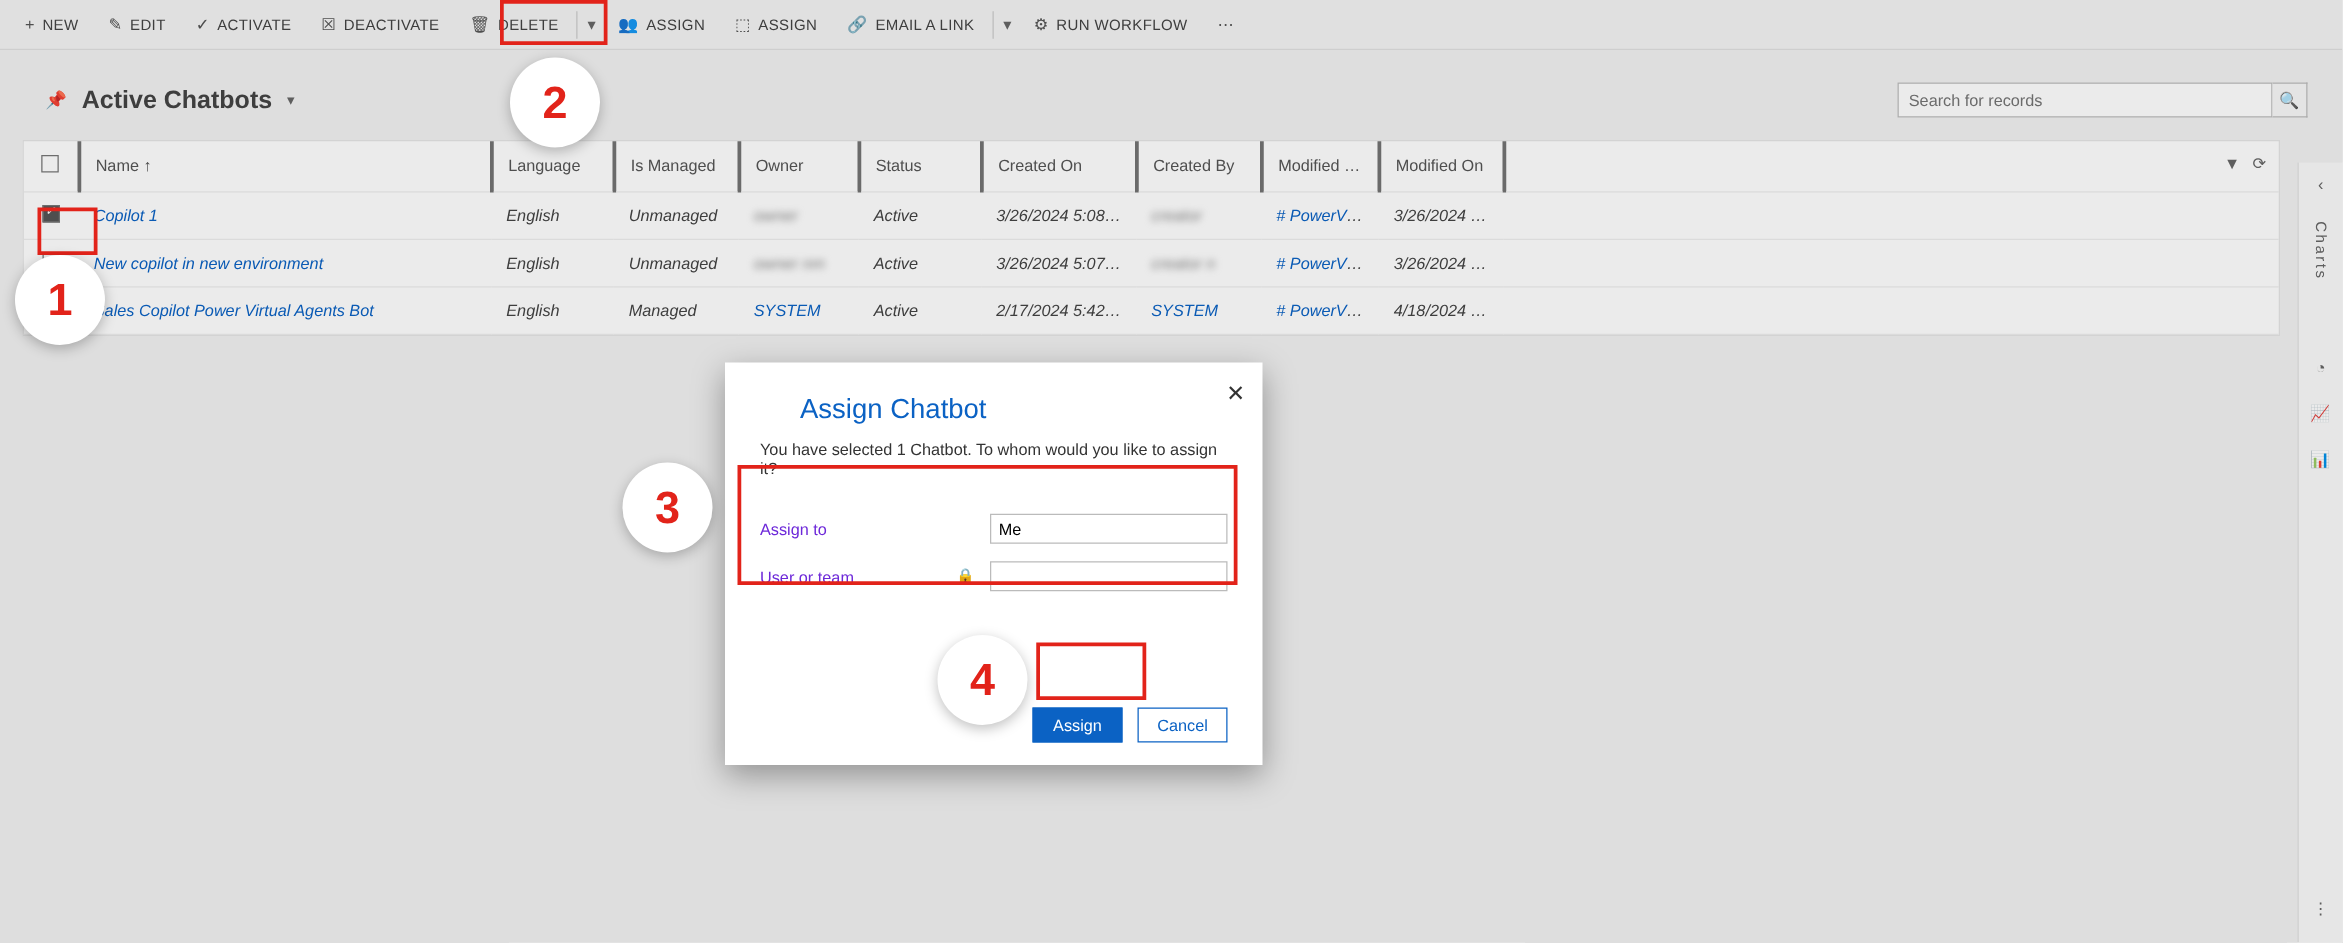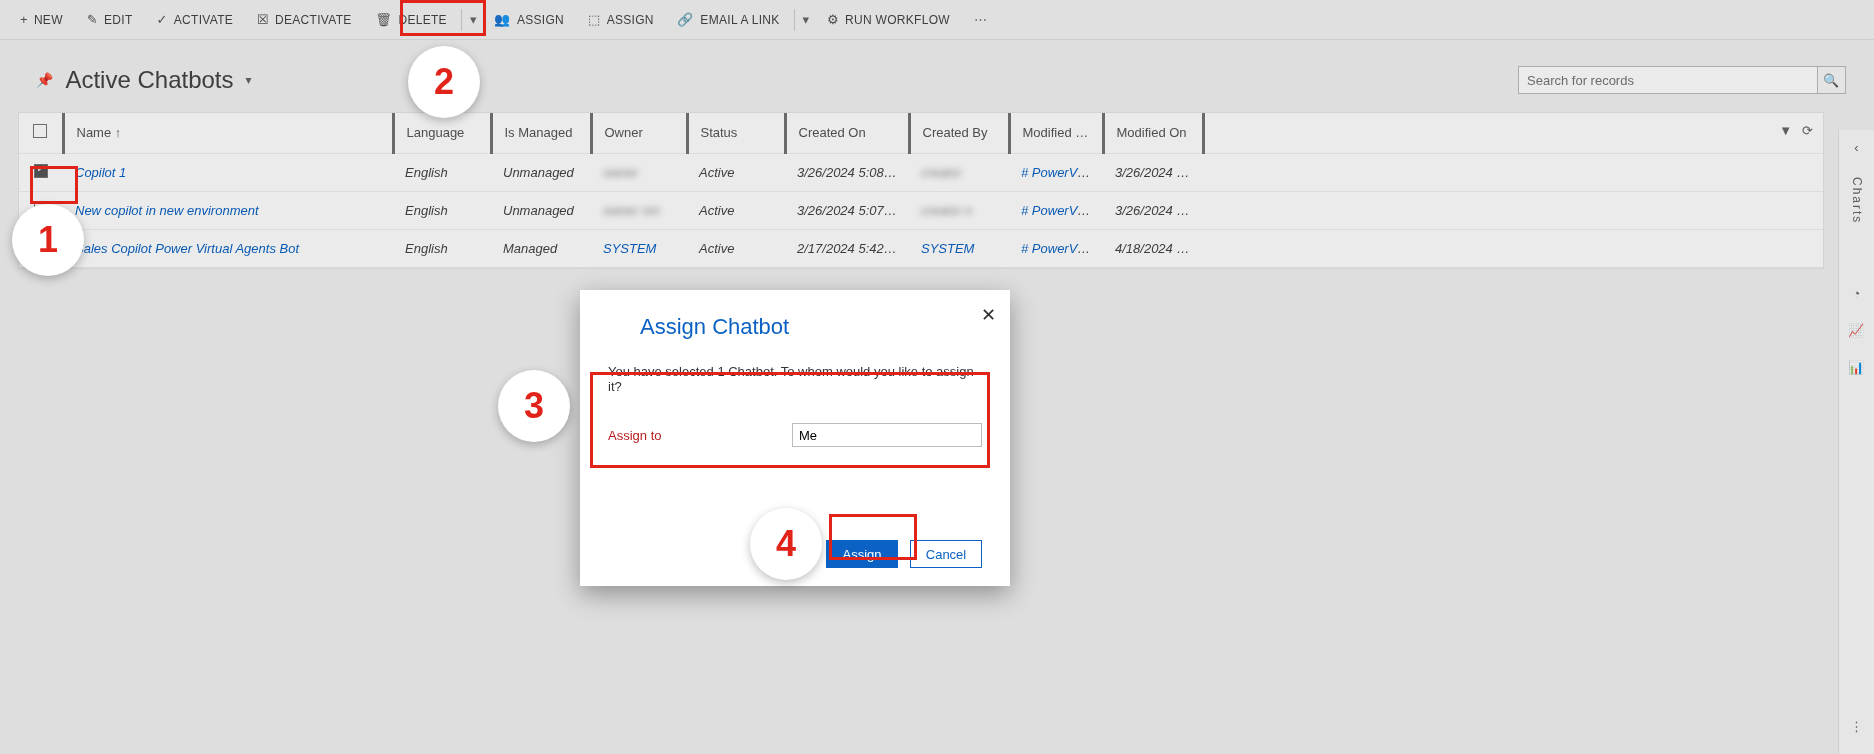--- a/index.html
+++ b/index.html
@@ -45,21 +45,21 @@
   .cmd-sep { width:1px; height:22px; background:#ccc; margin:0 2px; }
 
   
   .view-header {
     display: flex;
     align-items: center;
     justify-content: space-between;
     padding: 26px 28px 18px 36px;
   }
   .view-title-wrap { display:flex; align-items:center; gap:12px; color:#444; }
-  .view-title { font-size: 24px; font-weight: 400; color:#444; }
+  .view-title { font-size: 20px; font-weight: 700; color:#444; }
   .view-title-caret { font-size: 12px; color:#666; }
   .search-wrap { display:flex; align-items:flex-start; }
   .search-input {
     width: 300px; height: 28px;
     border: 1px solid #bbb;
     background: #fff;
     padding: 0 8px;
     font-size: 13px;
     color: #555;
   }
@@ -142,24 +142,24 @@
     position:absolute;
     left: 580px; top: 290px;
     width: 430px;
     background: #fff;
     box-shadow: 0 8px 24px rgba(0,0,0,0.35);
     z-index: 20;
     padding: 24px 28px 18px 28px;
   }
   .modal-title { color:#0b62c4; font-size:22px; font-weight:400;margin-left:32px; }
   .modal-close { position:absolute; right:14px; top:14px; font-size:18px; color:#333; cursor:pointer; }
-  .modal-sub { margin-top:24px; font-size:13px; color:#333; }
+  .modal-sub { margin-top:12px; font-size:13px; color:#333; }
   .modal-form { margin-top:22px; }
   .field-row { display:flex; align-items:center; height:38px; gap:12px; }
-  .field-label { width:150px; font-size:13px; color:#b91c1c; }
+  .field-label { width:150px; font-size:13px; color:#6d28d9; }
   .lock-ic { color:#888; font-size:12px; }
   .field-input {
     flex:1; height:24px; border:1px solid #bbb; padding:0 6px; font-size:13px;
   }
   .modal-footer {
     display:flex; justify-content:flex-end; gap:12px;
     margin-top: 70px;
     padding-top: 16px;
   }
   .btn {
@@ -350,20 +350,25 @@
   <div class="modal-title">Assign Chatbot</div>
   <div class="modal-close">✕</div>
   <div class="modal-sub">You have selected 1 Chatbot. To whom would you like to assign it?</div>
 
   <div class="modal-form">
     <div class="field-row">
       <div class="field-label">Assign to</div>
       <span style="width:14px;"></span>
       <input class="field-input" type="text" value="Me" style="">
     </div>
+    <div class="field-row">
+      <div class="field-label">User or team</div>
+      <span class="lock-ic">🔒</span>
+      <input class="field-input" type="text" value="" style="">
+    </div>
   </div>
 
   <div class="modal-footer">
     <button class="btn btn-primary">Assign</button>
     <button class="btn btn-secondary">Cancel</button>
   </div>
 </div>
 
 <div class="anno-box" style="left:400px; top:0px; width:86px; height:36px;"></div>
 <div class="anno-box" style="left:30px; top:166px; width:48px; height:38px;"></div>

